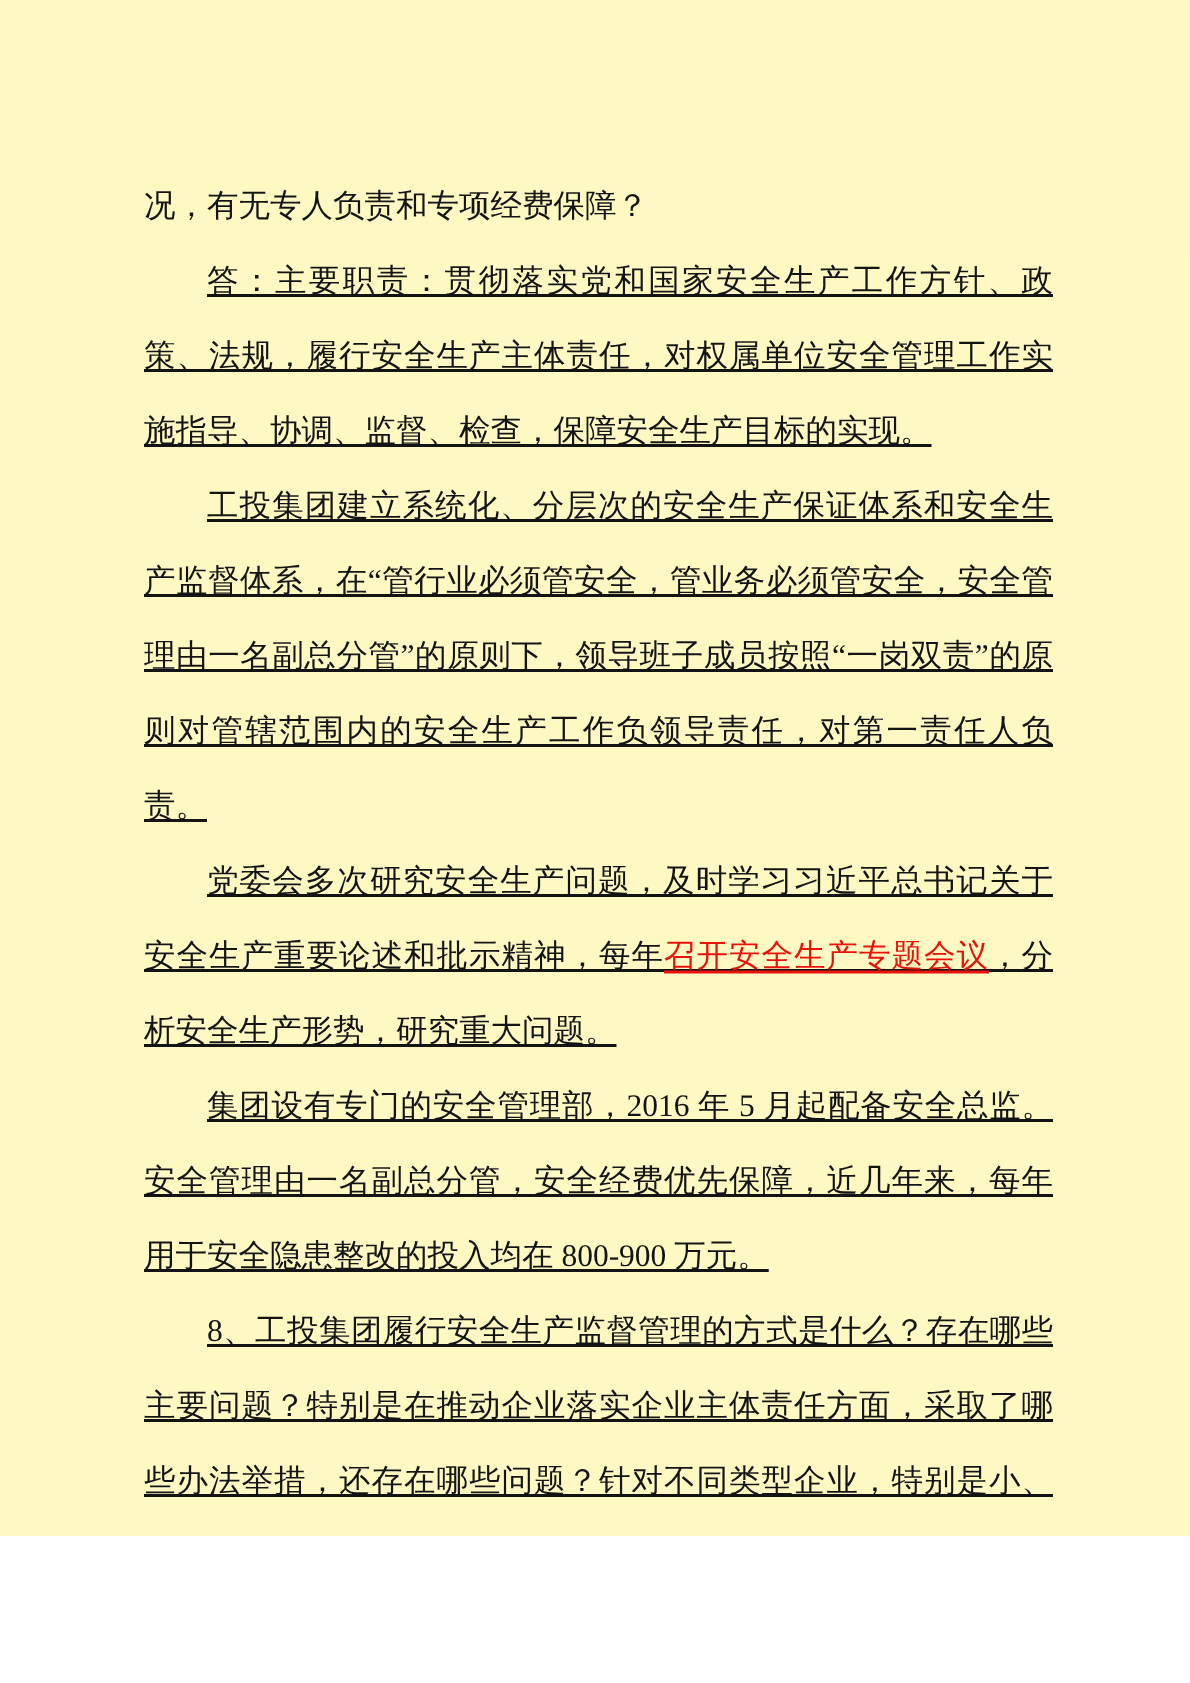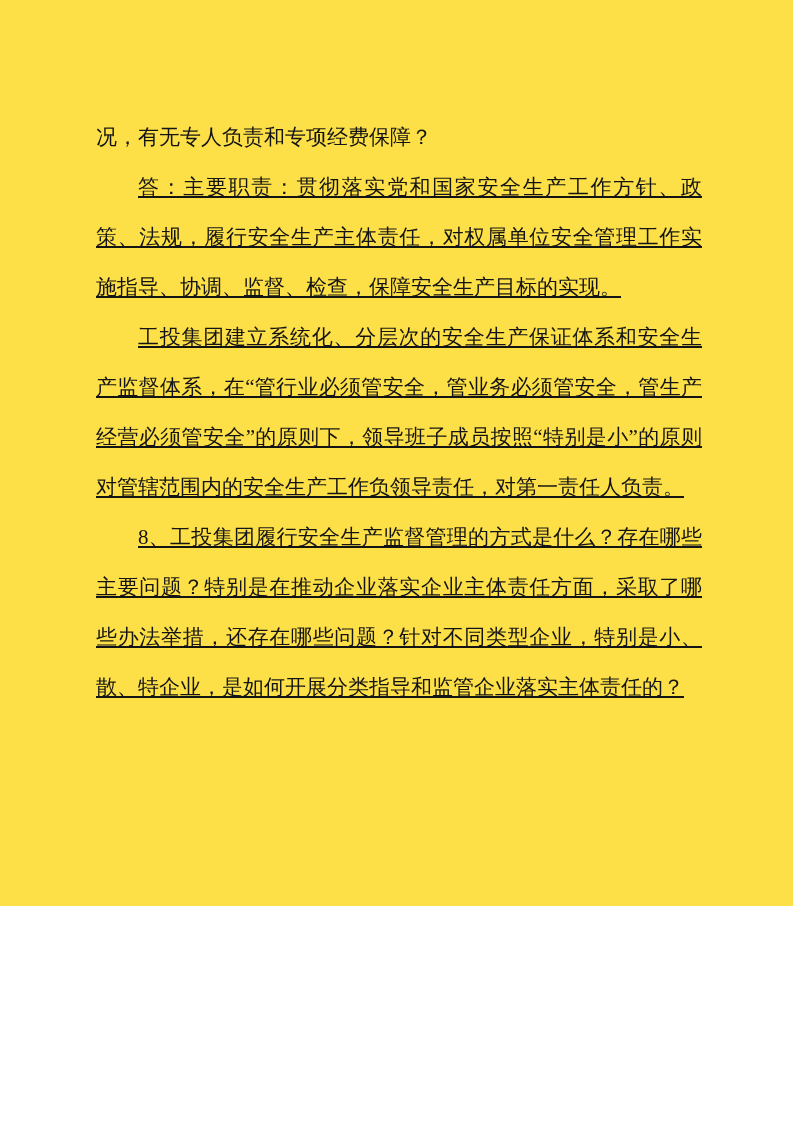--- a/index.html
+++ b/index.html
@@ -3,22 +3,22 @@
 <meta charset="utf-8">
 <style>
   html, body {
     margin: 0;
     padding: 0;
     background: #ffffff;
   }
   .page {
     position: relative;
     width: 793px;
-    height: 906px;
-    background: #fde047;
+    height: 1024px;
+    background: #fef9c3;
     overflow: hidden;
     font-family: "Liberation Serif", "DejaVu Serif", serif;
   }
   .content {
     position: absolute;
     top: 112px;
     left: 96px;
     width: 606px;
     color: #141414;
     font-size: 21px;
@@ -42,20 +42,22 @@
 </head>
 <body>
 
 <div class="page">
   <div class="content" style="color: rgb(20, 20, 20);">
 
     <p class="para"><span>况，有无专人负责和专项经费保障？</span></p>
 
     <p class="para indent"><span>答：主要职责：贯彻落实党和国家安全生产工作方针、政策、法规，履行安全生产主体责任，对权属单位安全管理工作实施指导、协调、监督、检查，保障安全生产目标的实现。</span></p>
 
-    <p class="para indent"><span>工投集团建立系统化、分层次的安全生产保证体系和安全生产监督体系，在“管行业必须管安全，管业务必须管安全，管生产经营必须管安全”的原则下，领导班子成员按照“特别是小”的原则对管辖范围内的安全生产工作负领导责任，对第一责任人负责。</span></p>
+    <p class="para indent"><span>工投集团建立系统化、分层次的安全生产保证体系和安全生产监督体系，在“管行业必须管安全，管业务必须管安全，安全管理由一名副总分管”的原则下，领导班子成员按照“一岗双责”的原则对管辖范围内的安全生产工作负领导责任，对第一责任人负责。</span></p>
 
+    <p class="para indent"><span>党委会多次研究安全生产问题，及时学习习近平总书记关于安全生产重要论述和批示精神，每年</span><span class="hl" style="color: rgb(232, 19, 11); text-decoration-color: rgb(232, 19, 11);">召开安全生产专题会议</span><span>，分析安全生产形势，研究重大问题。</span></p>
 
+    <p class="para indent"><span>集团设有专门的安全管理部，2016 年 5 月起配备安全总监。安全管理由一名副总分管，安全经费优先保障，近几年来，每年用于安全隐患整改的投入均在 800-900 万元。</span></p>
 
     <p class="para indent"><span>8、工投集团履行安全生产监督管理的方式是什么？存在哪些主要问题？特别是在推动企业落实企业主体责任方面，采取了哪些办法举措，还存在哪些问题？针对不同类型企业，特别是小、散、特企业，是如何开展分类指导和监管企业落实主体责任的？</span></p>
 
   </div>
 </div>
 
 </body></html>

